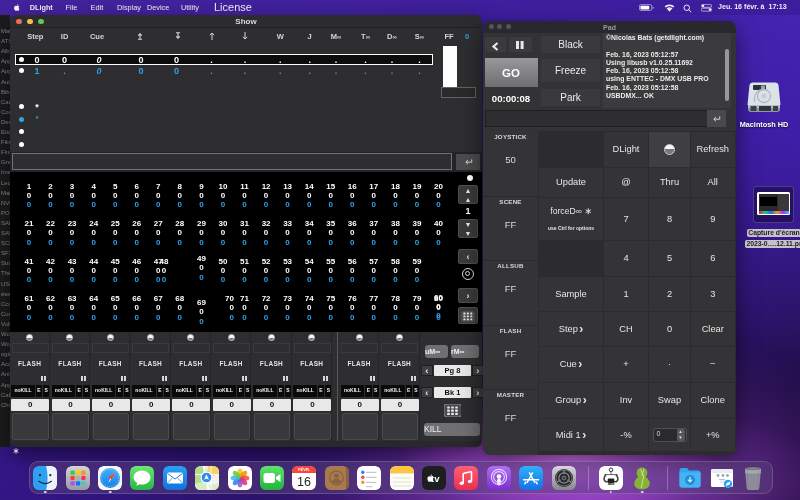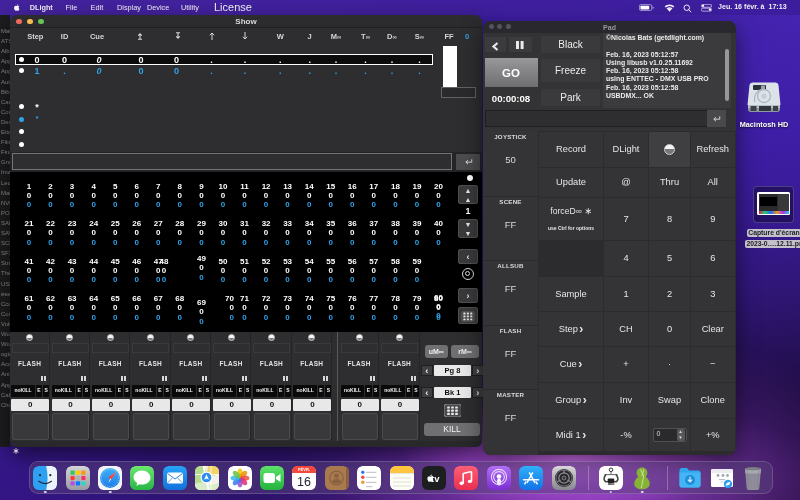--- a/index.html
+++ b/index.html
@@ -21,21 +21,21 @@
 .gcell .b{color:#2fa3e8;}
 .sbtn{position:absolute;left:448px;width:20px;background:#3a3a3c;border:1px solid #505052;border-radius:2px;color:#e8e8e8;text-align:center;}
 .fcol{position:absolute;top:0;height:109px;}
 .halfc{position:absolute;border-radius:50%;border:1px solid #cfcfcf;background:linear-gradient(#f5f5f5 50%,#77777a 50%);}
 .fl-lbl{position:absolute;width:100%;text-align:center;font-weight:bold;font-size:6.5px;color:#e2e2e2;letter-spacing:.3px;}
 .nk{position:absolute;background:#0a0a0a;color:#f0f0f0;font-weight:bold;font-size:5px;text-align:center;border-radius:1px;}
 .wz{position:absolute;background:#e8e8e8;color:#111;font-weight:bold;font-size:8px;text-align:center;border-radius:1px;}
 .fad{position:absolute;background:#39393b;border:1px solid #4a4a4c;border-radius:2px;}
 .kcell{position:absolute;background:#343436;color:#e6e6e6;display:flex;align-items:center;justify-content:center;font-size:9.3px;}
 .klbl{position:absolute;color:#d9d9d9;text-align:center;transform:translateX(-50%);}
-.gray-btn{position:absolute;background:#707072;border-radius:3px;color:#f1f1f1;text-align:center;}
+.gray-btn{position:absolute;background:#707072;border-radius:3px;color:#f1f1f1;}
 .arr-btn{position:absolute;background:#3f3f41;border:1px solid #1f1f21;color:#e8e8e8;text-align:center;font-weight:bold;}
 .wbox{position:absolute;background:#e9e9e9;color:#111;font-weight:bold;text-align:center;border-radius:1px;}
 .dkico{position:absolute;top:466px;width:24px;height:24px;border-radius:5.5px;overflow:hidden;transform:translateX(-50%);}
 .ddot{position:absolute;top:490.5px;width:2.5px;height:2.5px;border-radius:50%;background:#d9d3e6;transform:translateX(-50%);}
 .mtxt{color:#f3f1f7;font-size:6.8px;font-weight:bold;}
 </style></head><body>
 <div class="abs" id="wall"></div>
 
 <div class="abs" style="left:0;top:0;width:800px;height:15px;background:linear-gradient(90deg,#44239e,#3c1d9e);"></div>
 <svg class="abs" style="left:12.5px;top:3.2px" width="8" height="9" viewBox="0 0 16 16">
@@ -450,21 +450,20 @@
 <div class="abs" style="left:120px;top:12px;width:128px;height:75px;background:#3b3b3d;overflow:hidden;">
 <div class="abs" style="left:3px;top:1px;color:#ececec;font-weight:bold;font-size:6.9px;line-height:8.3px;white-space:nowrap;">©Nicolas Bats (getdlight.com)<br><br>Feb. 16, 2023 05:12:57<br>Using libusb v1.0.25.11692<br>Feb. 16, 2023 05:12:58<br>using ENTTEC - DMX USB PRO<br>Feb. 16, 2023 05:12:58<br>USBDMX... OK</div>
 <div class="abs" style="left:122px;top:16px;width:3.5px;height:52px;background:#98989a;border-radius:2px;"></div>
 </div>
 <div class="abs" style="left:2px;top:89px;width:241px;height:17px;background:#2e2e30;border:1px solid #1f1f21;"></div>
 <div class="abs" style="left:224px;top:89px;width:19px;height:17px;background:#49494b;text-align:center;line-height:15px;"><svg width="9" height="8" viewBox="0 0 10 8" style="vertical-align:middle">
         <path d="M8.6 1v3.2H2.4M4.4 2L2 4.2l2.4 2.2" stroke="#d8d8d8" stroke-width="1.1" fill="none"></path>
       </svg></div>
 <div class="abs" style="left:0;top:110px;width:253px;height:324px;background:#2c2c2e;border-radius:0 0 8px 8px;overflow:hidden;">
 <div class="abs" style="left:0;top:0;width:55px;height:324px;background:#343436;"></div>
-<div class="kcell" style="left:56.0px;top:0.5px;width:64.0px;height:35px;">Record</div>
 <div class="kcell" style="left:121.0px;top:0.5px;width:44.0px;height:35px;">DLight</div>
 <div class="kcell" style="left:166.0px;top:0.5px;width:41.0px;height:35px;background:#3f3f41;">
         <div class="halfc" style="position:static;width:11px;height:11px;"></div>
       </div>
 <div class="kcell" style="left:208.0px;top:0.5px;width:43.5px;height:35px;">Refresh</div>
 <div class="kcell" style="left:56.0px;top:36.5px;width:64.0px;height:29px;">Update</div>
 <div class="kcell" style="left:121.0px;top:36.5px;width:44.0px;height:29px;">@</div>
 <div class="kcell" style="left:166.0px;top:36.5px;width:41.0px;height:29px;">Thru</div>
 <div class="kcell" style="left:208.0px;top:36.5px;width:43.5px;height:29px;">All</div>
 <div class="kcell" style="left:56.0px;top:66.5px;width:64.0px;height:42px;">

